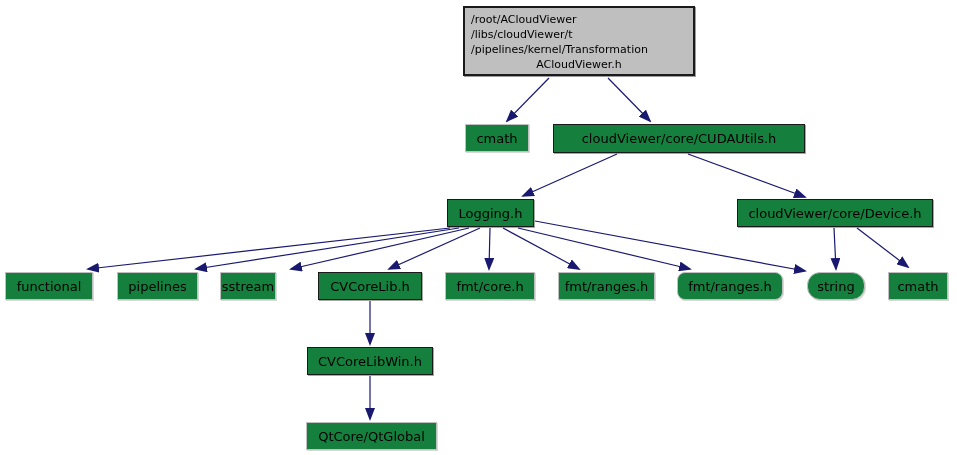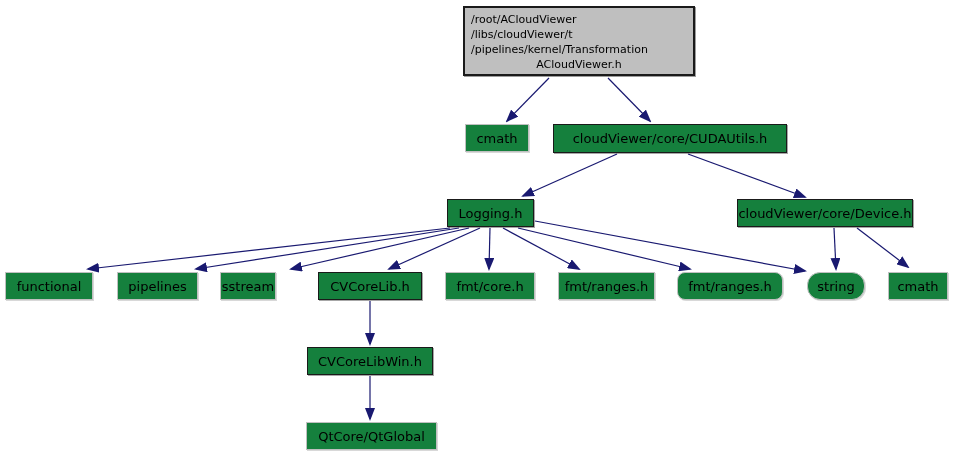--- a/index.html
+++ b/index.html
@@ -93,25 +93,25 @@
 
   <div class="node main" style="left:463px; top:6px; width:232px; height:70px;">
     <span class="line">/root/ACloudViewer</span>
     <span class="line">/libs/cloudViewer/t</span>
     <span class="line">/pipelines/kernel/Transformation</span>
     <span class="line centered">ACloudViewer.h</span>
   </div>
 
   <div class="node external" style="left:465px; top:124px; width:64px;  height:28px;">cmath</div>
 
-  <div class="node linked" style="left:553px; top:124px; width:234px; height:29px;">cloudViewer/core/CUDAUtils.h</div>
+  <div class="node linked" style="left:553px; top:124px; width:252px; height:29px;">cloudViewer/core/CUDAUtils.h</div>
 
   <div class="node linked" style="left:447px; top:199px; width:87px;  height:28px;">Logging.h</div>
 
-  <div class="node linked" style="left:737px; top:199px; width:176px; height:28px;">cloudViewer/core/Device.h</div>
+  <div class="node linked" style="left:737px; top:199px; width:196px; height:28px;">cloudViewer/core/Device.h</div>
 
   <div class="node external" style="left:5px;   top:272px; width:88px;  height:28px;">functional</div>
 
   <div class="node external" style="left:117px; top:272px; width:81px;  height:28px;">pipelines</div>
 
   <div class="node external" style="left:220px; top:272px; width:56px;  height:28px;">sstream</div>
 
   <div class="node linked" style="left:318px; top:272px; width:104px; height:28px;">CVCoreLib.h</div>
 
   <div class="node external" style="left:445px; top:272px; width:90px;  height:28px;">fmt/core.h</div>

